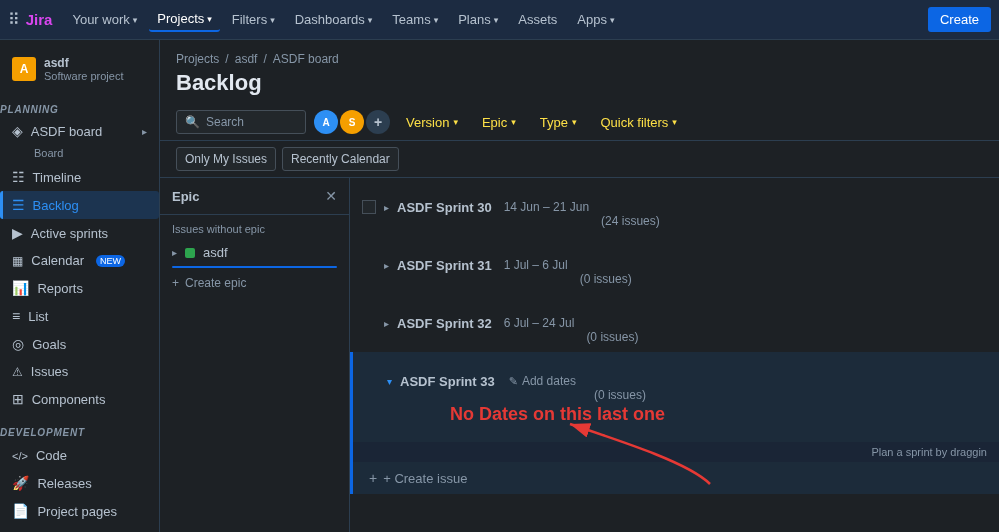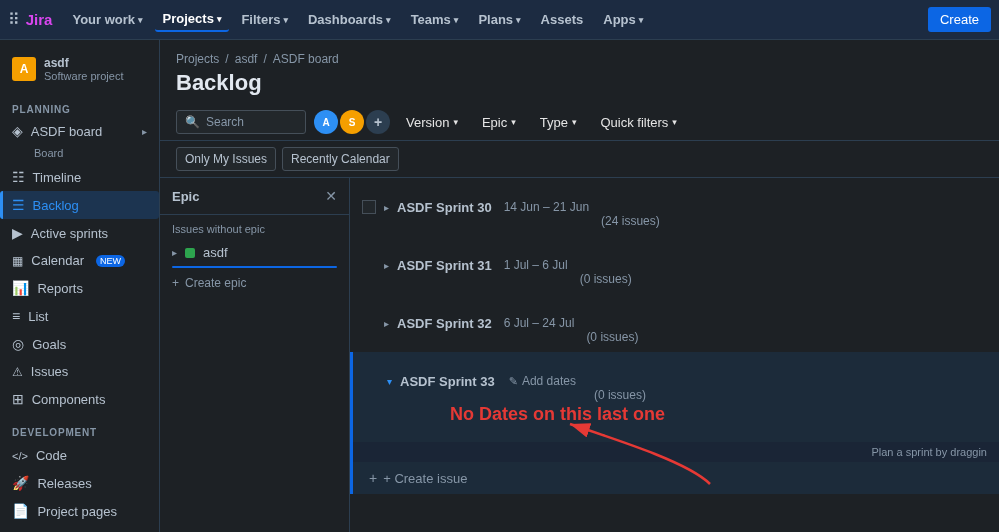--- a/index.html
+++ b/index.html
@@ -3,37 +3,37 @@
   <meta charset="utf-8">
   <style>
     * { margin: 0; padding: 0; box-sizing: border-box; }
     body { font-family: -apple-system, BlinkMacSystemFont, 'Segoe UI', sans-serif; background: #1d2125; color: #b6c2cf; font-size: 13px; overflow: hidden; width: 999px; height: 532px; display: flex; flex-direction: column; }
 
     
     .top-nav { background: #1c2b41; height: 40px; display: flex; align-items: center; padding: 0 8px; gap: 4px; flex-shrink: 0; border-bottom: 1px solid #2c3e50; }
     .nav-logo { display: flex; align-items: center; gap: 6px; margin-right: 8px; }
     .nav-logo-grid { color: #b6c2cf; font-size: 16px; }
     .jira-logo { color: #d946ef; font-weight: 700; font-size: 15px; }
-    .nav-item { color: #b6c2cf; font-size: 13px; padding: 4px 8px; border-radius: 3px; cursor: pointer; display: flex; align-items: center; gap: 3px; font-weight: bold; }
+    .nav-item { color: #b6c2cf; font-size: 13px; padding: 4px 8px; border-radius: 3px; cursor: pointer; display: flex; align-items: center; gap: 3px; }
     .nav-chevron { font-size: 9px; }
     .nav-spacer { flex: 1; }
     .nav-create-btn { background: #0c66e4; color: #fff; border: none; padding: 5px 12px; border-radius: 3px; font-size: 13px; font-weight: 500; cursor: pointer; }
     .nav-project-active { color: #fff; border-bottom: 2px solid #0c66e4; }
 
     
     .main-layout { display: flex; flex: 1; overflow: hidden; }
 
     
     .sidebar { width: 160px; background: #1d2125; padding: 8px 0; flex-shrink: 0; overflow-y: auto; border-right: 1px solid #2c3e50; }
     .sidebar-project { display: flex; align-items: center; gap: 8px; padding: 8px 12px; margin-bottom: 8px; }
     .sidebar-project-icon { width: 24px; height: 24px; background: #f59f00; border-radius: 3px; display: flex; align-items: center; justify-content: center; color: #fff; font-weight: 700; font-size: 12px; flex-shrink: 0; }
     .sidebar-project-info { }
     .sidebar-project-name { color: #b6c2cf; font-size: 12px; font-weight: 600; }
     .sidebar-project-type { color: #8696a7; font-size: 11px; }
-    .sidebar-section-label { color: #8696a7; font-size: 10px; font-weight: 700; letter-spacing: 0.08em; padding: 6px 12px 4px; text-transform: uppercase; }
+    .sidebar-section-label { color: #8696a7; font-size: 10px; font-weight: 700; letter-spacing: 0.08em; padding: 6px 0 4px; text-transform: uppercase; font-style: italic; }
     .sidebar-item { display: flex; align-items: center; gap: 8px; padding: 6px 12px; cursor: pointer; border-radius: 3px; color: #b6c2cf; position: relative; }
     .sidebar-item.active { background: #1c3450; color: #2d8ff4; border-left: 3px solid #2d8ff4; padding-left: 9px; }
     .sidebar-item-icon { font-size: 14px; flex-shrink: 0; }
     .sidebar-item-label { font-size: 13px; }
     .sidebar-item-badge { background: #0c66e4; color: #fff; font-size: 9px; padding: 1px 4px; border-radius: 8px; margin-left: 4px; }
     .sidebar-dev-section { margin-top: 8px; }
 
     
     .content { flex: 1; display: flex; flex-direction: column; overflow: hidden; background: #1d2125; }
 
@@ -47,21 +47,21 @@
     
     .toolbar { display: flex; align-items: center; gap: 8px; padding: 6px 16px; border-bottom: 1px solid #2c3e50; }
     .search-box { display: flex; align-items: center; background: #22272b; border: 1px solid #454f59; border-radius: 3px; padding: 4px 8px; gap: 6px; width: 130px; }
     .search-icon { color: #8696a7; font-size: 12px; }
     .search-input { background: none; border: none; color: #b6c2cf; font-size: 12px; outline: none; width: 80px; }
     .search-input::placeholder { color: #8696a7; }
     .avatar-group { display: flex; align-items: center; gap: 2px; }
     .avatar { width: 24px; height: 24px; border-radius: 50%; background: #2d8ff4; display: flex; align-items: center; justify-content: center; color: #fff; font-size: 10px; font-weight: 600; cursor: pointer; }
     .avatar.orange { background: #f59f00; }
     .avatar.add { background: #2c3e50; color: #b6c2cf; font-size: 14px; }
-    .filter-btn { display: flex; align-items: center; gap: 4px; padding: 4px 8px; border: none; background: none; color: #e5e5e5; font-size: 13px; cursor: pointer; border-radius: 3px; }
+    .filter-btn { display: flex; align-items: center; gap: 4px; padding: 4px 8px; border: none; background: none; color: #fde047; font-size: 13px; cursor: pointer; border-radius: 3px; }
     .filter-chevron { font-size: 9px; }
     .quick-filter-btn { padding: 4px 8px; border: 1px solid #454f59; background: #22272b; color: #b6c2cf; font-size: 12px; border-radius: 3px; cursor: pointer; }
 
     
     .body-split { display: flex; flex: 1; overflow: hidden; }
 
     
     .epic-panel { width: 190px; background: #1d2125; border-right: 1px solid #2c3e50; display: flex; flex-direction: column; flex-shrink: 0; }
     .epic-panel-header { display: flex; align-items: center; justify-content: space-between; padding: 10px 12px; border-bottom: 1px solid #2c3e50; }
     .epic-panel-title { color: #b6c2cf; font-size: 13px; font-weight: 600; }

